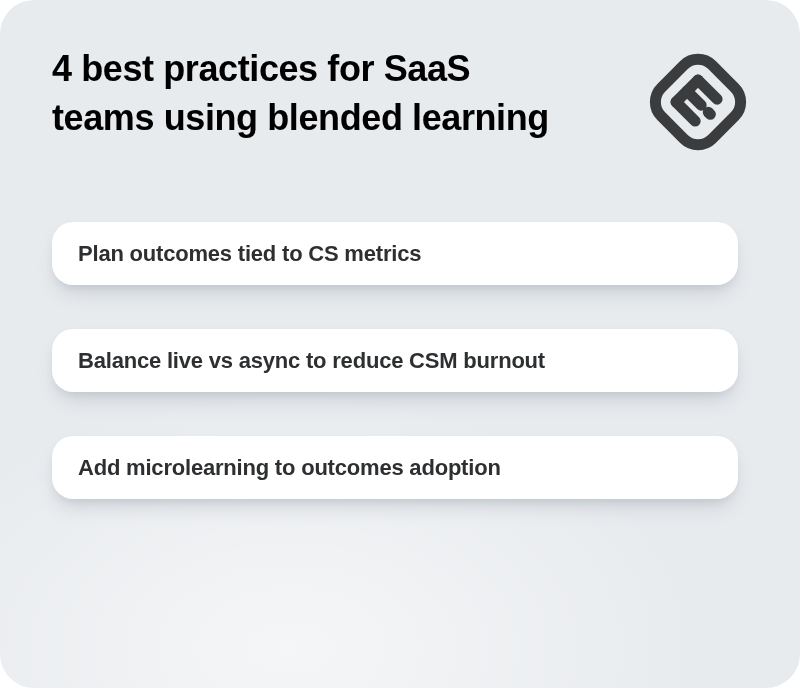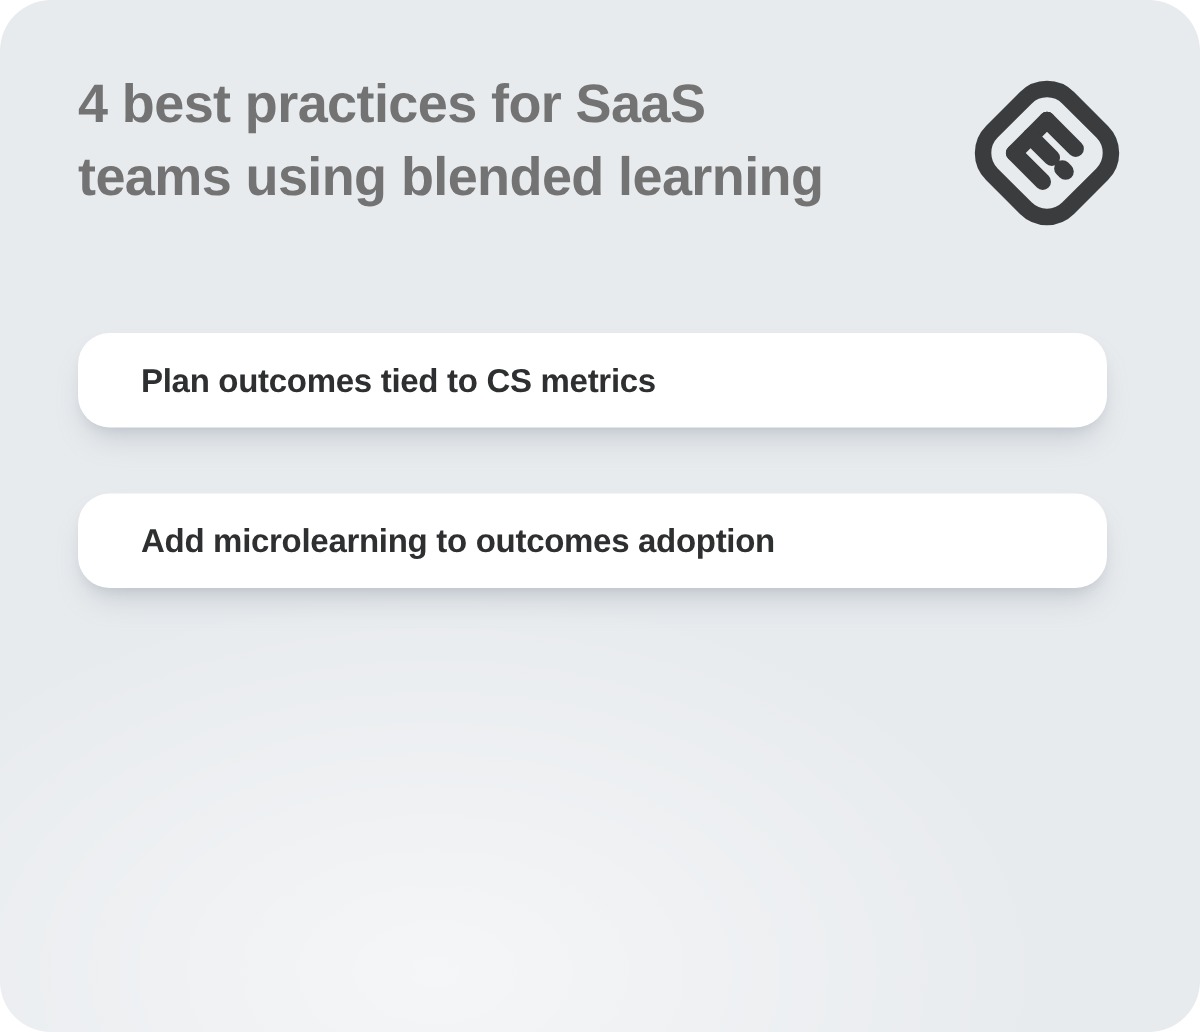--- a/index.html
+++ b/index.html
@@ -49,21 +49,21 @@
     align-items: flex-start;
     justify-content: space-between;
     z-index: 3;
   }
   .title {
     margin: 0;
     font-size: 36px;
     line-height: 49px;
     font-weight: 700;
     letter-spacing: -0.4px;
-    color: #737373;
+    color: #000000;
     max-width: 575px;
     white-space: pre-line;
   }
 
   
   .logo {
     width: 104px;
     height: 104px;
     flex: 0 0 104px;
     margin-top: 6px;
@@ -84,21 +84,21 @@
     height: 63px;
     margin-bottom: 44px;
     background: #ffffff;
     border-radius: 21px;
     box-shadow:
       0 12px 20px -6px rgba(120,132,146,0.30),
       0 4px 8px -3px rgba(120,132,146,0.18);
     display: flex;
     align-items: center;
     box-sizing: border-box;
-    padding: 0 42px;
+    padding: 0 26px;
   }
   .card:last-child { margin-bottom: 0; }
 
   .card-label {
     font-size: 22px;
     font-weight: 700;
     letter-spacing: -0.2px;
     color: #2d2f31;
     white-space: nowrap;
   }
@@ -129,20 +129,23 @@
       </g>
     </svg>
   </div>
 
   <div class="card-list">
 
     <div class="card">
       <span class="card-label">Plan outcomes tied to CS metrics</span>
     </div>
 
+    <div class="card">
+      <span class="card-label">Balance live vs async to reduce CSM burnout</span>
+    </div>
 
     <div class="card">
       <span class="card-label">Add microlearning to outcomes adoption</span>
     </div>
 
 
   </div>
 
 </div>
 

